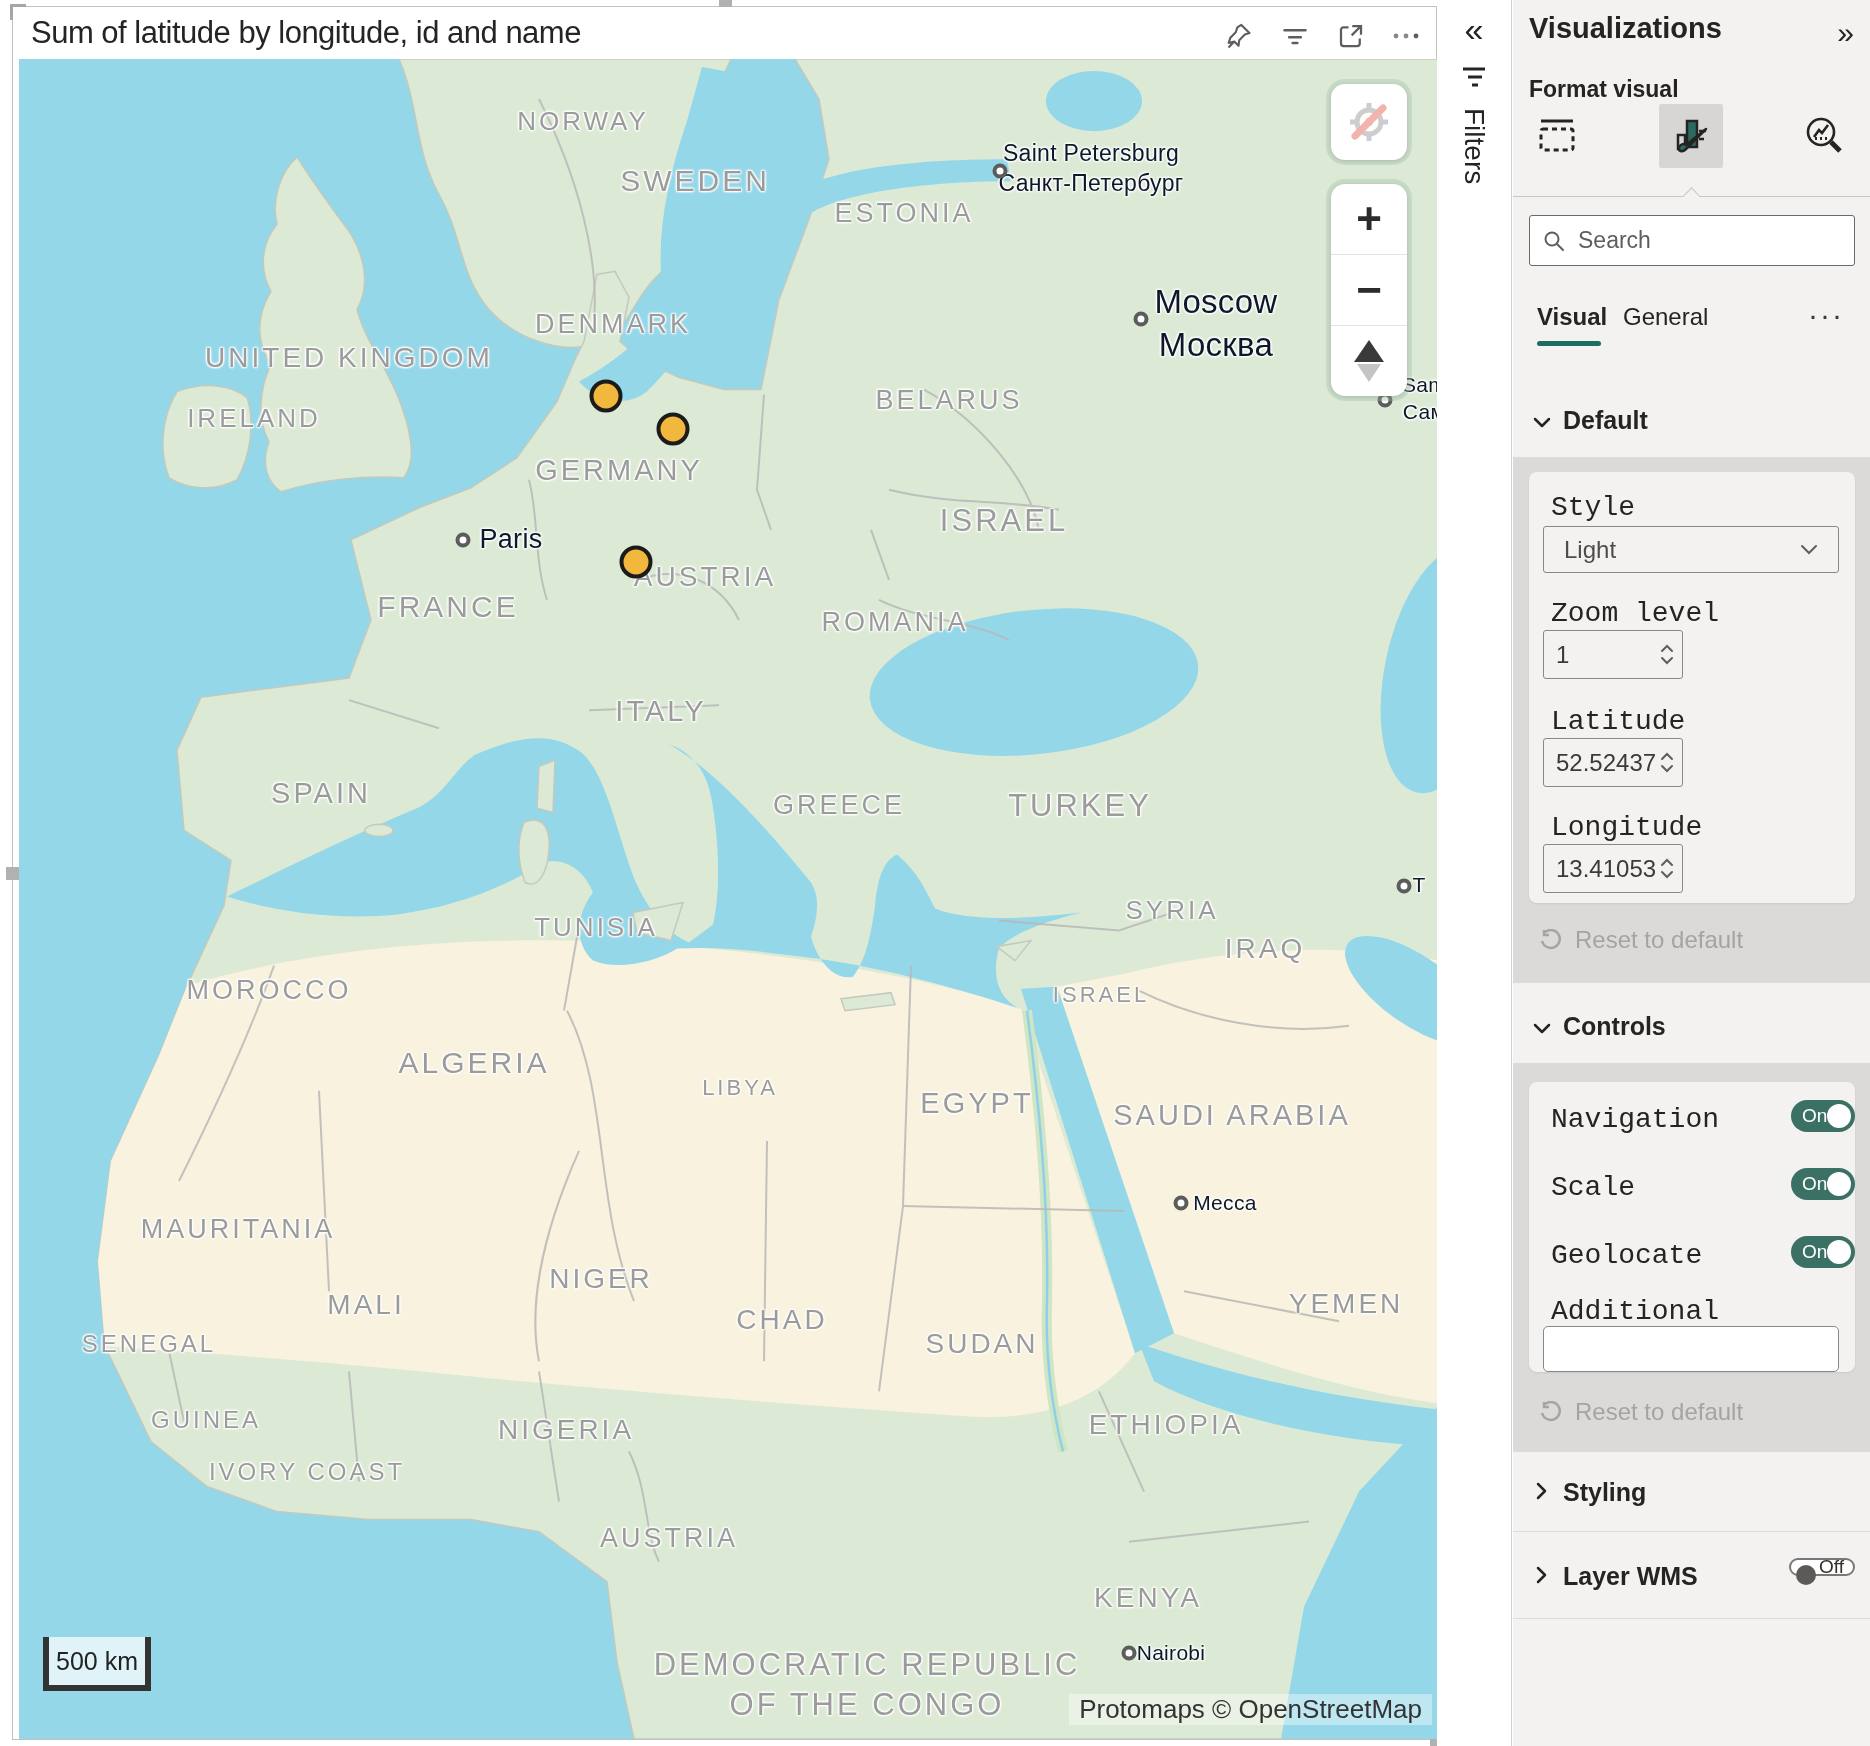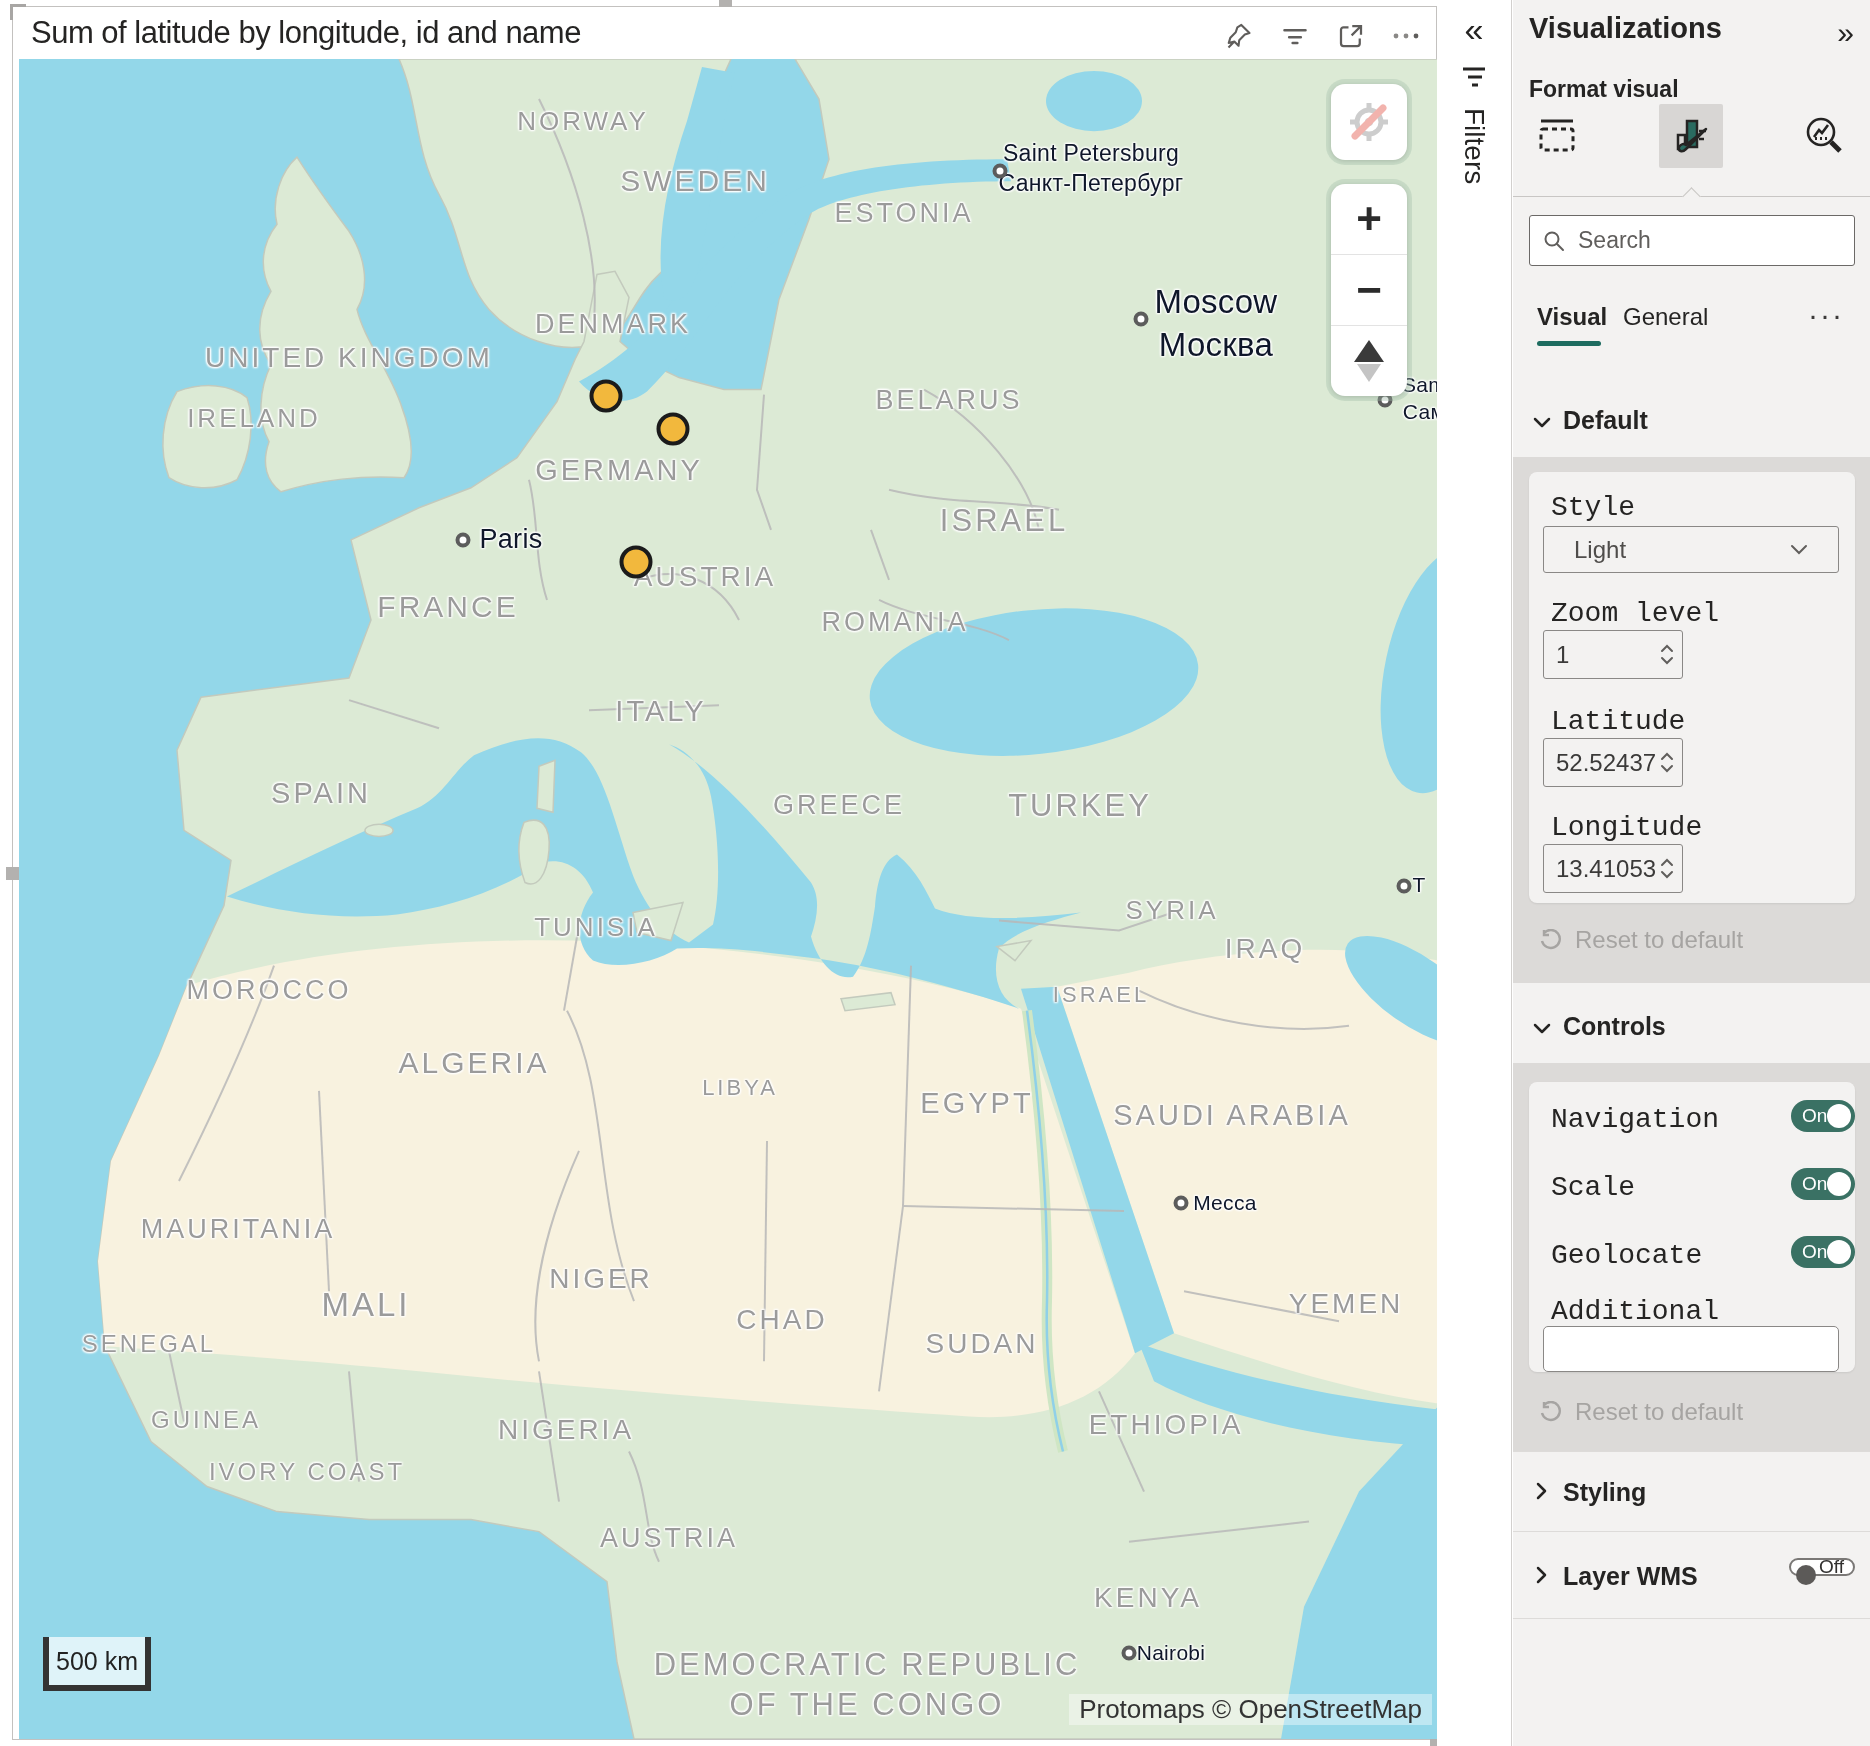--- a/index.html
+++ b/index.html
@@ -77,21 +77,21 @@
   .tab { top:303px; font-size:24px; color:#252423; cursor:pointer; }
   .tab.active { font-weight:700; }
   .tab-underline { left:24px; top:341px; width:64px; height:5px; border-radius:3px; background:#1e6c60; }
   .tab-more { right:26px; top:298px; font-size:30px; color:#3b3a39; letter-spacing:2px; cursor:pointer; }
 
   .sec-head-label { font-size:25px; font-weight:700; color:#252423; }
   .gray-wrap { left:0; width:357px; background:#dcdad8; }
   .card { left:16px; width:326px; background:#f3f2f1; border-radius:8px; box-shadow:0 1px 2px rgba(0,0,0,.08); }
   .fld-label { font-size:28px; color:#252423;font-family:Liberation Mono, monospace; }
   .dd { left:30px; width:296px; height:47px; border:1px solid #8a8886; border-radius:3px;
-        display:flex; align-items:center; justify-content:space-between; padding:0 30px; cursor:pointer; }
+        display:flex; align-items:center; justify-content:space-between; padding:0 20px; cursor:pointer; }
   .dd-val { font-size:24px; color:#4f4d4b; }
   .spin { left:30px; width:140px; height:49px; border:1px solid #8a8886; border-radius:3px;
           display:flex; align-items:center; justify-content:space-between; padding:0 8px 0 12px; background:transparent; }
   .spin-val { font-size:24px; color:#3b3a39; }
   .spin-arrows { display:flex; flex-direction:column; gap:3px; }
   .reset-row { display:flex; align-items:center; gap:14px; color:#a6a4a2; font-size:24px; cursor:default; }
   .toggle-on { width:64px; height:32px; border-radius:16px; background:#3a7164; color:#fff;
                display:flex; align-items:center; padding-left:11px; position:relative; cursor:pointer;
                font-size:19px; }
   .toggle-on::after { content:""; position:absolute; right:4px; top:4px; width:24px; height:24px;
@@ -241,21 +241,21 @@
           <div class="map-label" style="left: 577px; top: 869px; font-size: 26px;">TUNISIA</div>
           <div class="map-label" style="left: 1153px; top: 852px; font-size: 26px;">SYRIA</div>
           <div class="map-label" style="left: 1246px; top: 890px; font-size: 28px;">IRAQ</div>
           <div class="map-label" style="left: 1082px; top: 936px; font-size: 22px;">ISRAEL</div>
           <div class="map-label" style="left: 250px; top: 932px; font-size: 27px;">MOROCCO</div>
           <div class="map-label" style="left: 455px; top: 1003px; font-size: 30px;">ALGERIA</div>
           <div class="map-label" style="left: 721px; top: 1029px; font-size: 22px;">LIBYA</div>
           <div class="map-label" style="left: 958px; top: 1045px; font-size: 29px;">EGYPT</div>
           <div class="map-label" style="left: 1213px; top: 1057px; font-size: 29px;">SAUDI ARABIA</div>
           <div class="map-label" style="left: 219px; top: 1171px; font-size: 27px;">MAURITANIA</div>
-          <div class="map-label" style="left: 347px; top: 1246px; font-size: 33px;">MALI</div>
+          <div class="map-label" style="left: 347px; top: 1246px; font-size: 28px;">MALI</div>
           <div class="map-label" style="left: 582px; top: 1220px; font-size: 28px;">NIGER</div>
           <div class="map-label" style="left: 763px; top: 1261px; font-size: 28px;">CHAD</div>
           <div class="map-label" style="left: 963px; top: 1285px; font-size: 28px;">SUDAN</div>
           <div class="map-label" style="left: 1327px; top: 1245px; font-size: 28px;">YEMEN</div>
           <div class="map-label" style="left: 130px; top: 1285px; font-size: 24px;">SENEGAL</div>
           <div class="map-label" style="left: 187px; top: 1361px; font-size: 24px;">GUINEA</div>
           <div class="map-label" style="left: 547px; top: 1371px; font-size: 28px;">NIGERIA</div>
           <div class="map-label" style="left: 1147px; top: 1366px; font-size: 28px;">ETHIOPIA</div>
           <div class="map-label" style="left: 288px; top: 1413px; font-size: 24px;">IVORY COAST</div>
           <div class="map-label" style="left: 650px; top: 1480px; font-size: 27px;">AUSTRIA</div>

